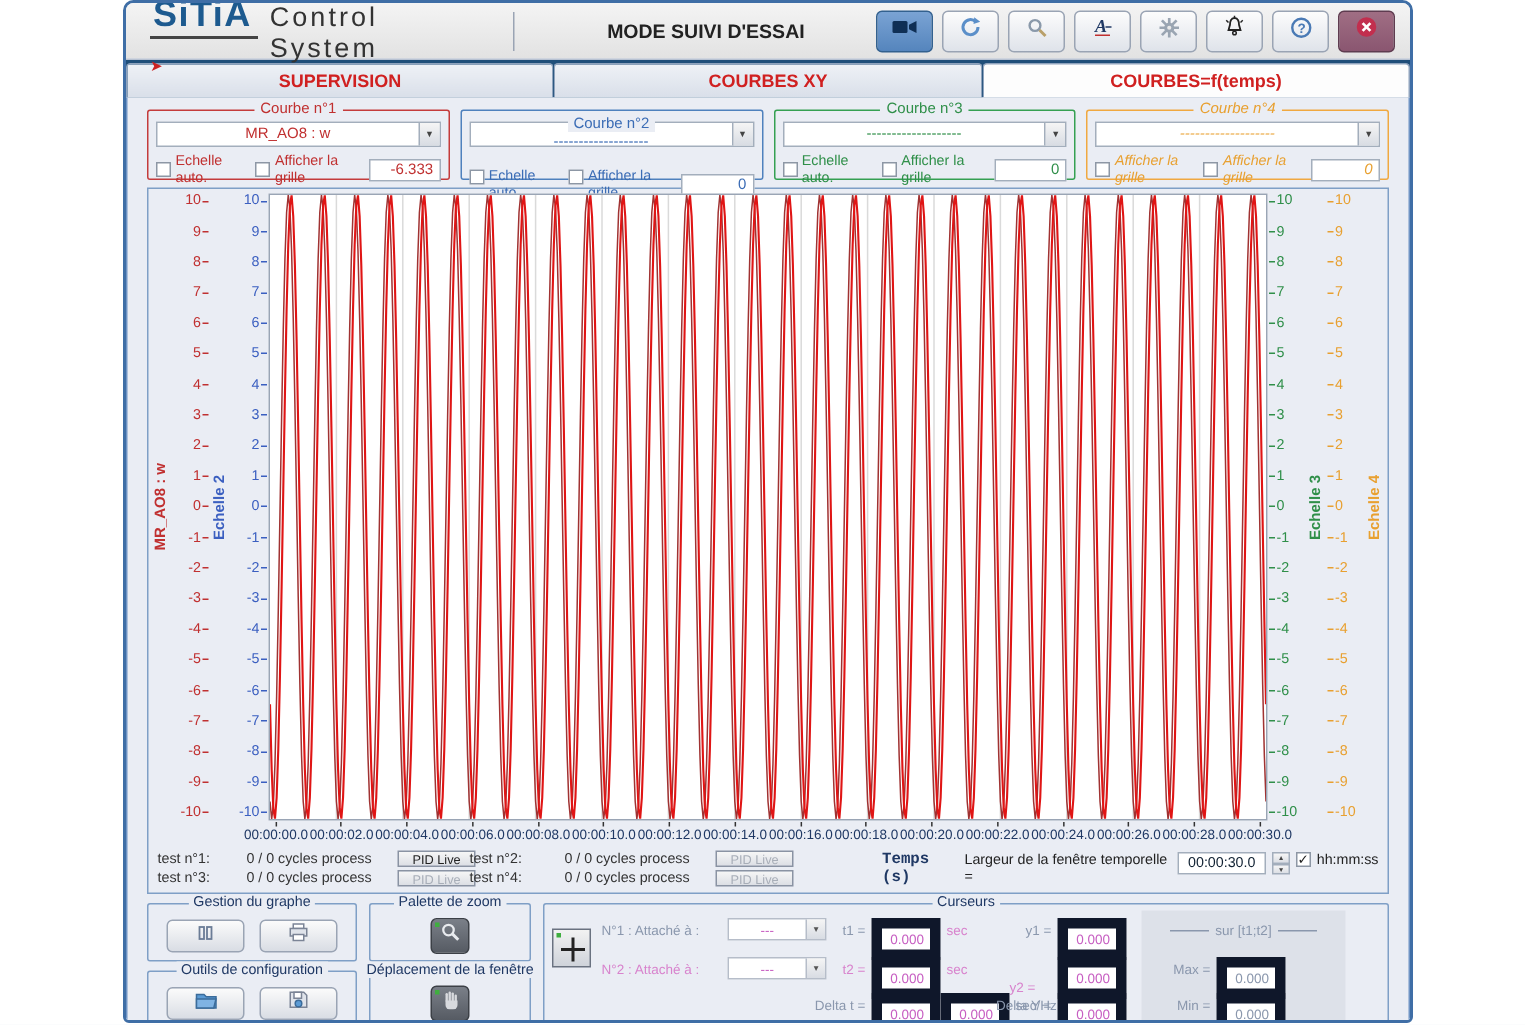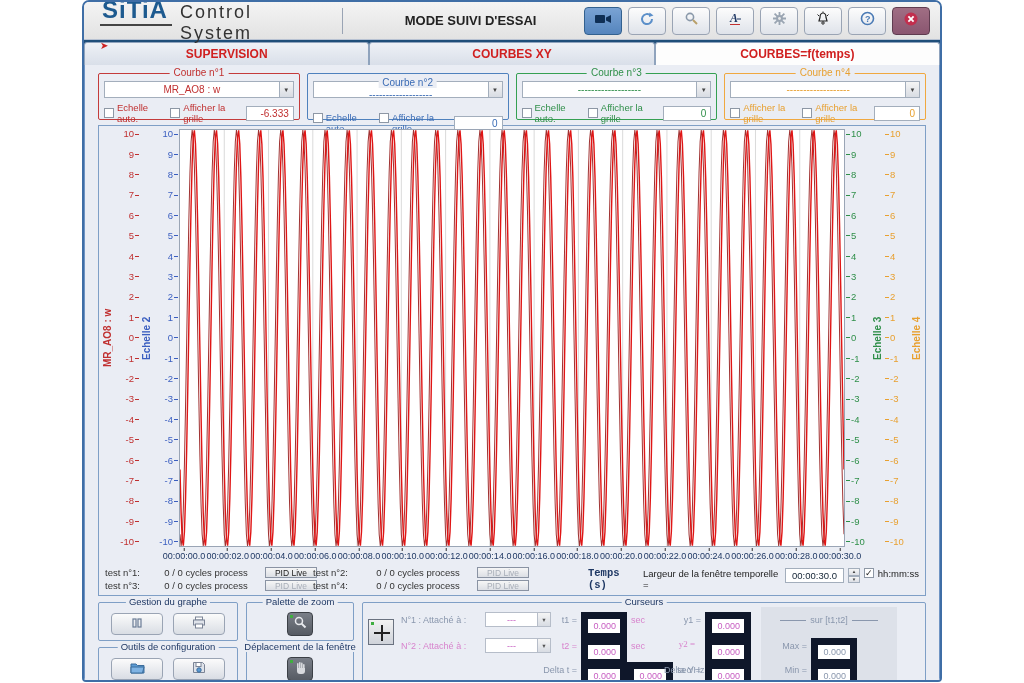--- a/index.html
+++ b/index.html
@@ -47,21 +47,21 @@
   .dd .ddarrow { width:14px; background:linear-gradient(#f5f5f5,#d8dce3); border-left:1px solid #a3aebc;
                  font-size:6px; color:#444; display:flex; align-items:center; justify-content:center; }
   .crow2 { display:flex; align-items:center; gap:3px; margin-top:4px; font-size:9.5px; }
   .cb { width:10px; height:10px; background:#fff; border:1px solid #8d97a5; flex:0 0 auto;
         font-size:9px; line-height:9px; text-align:center; color:#222; }
   .cval { margin-left:auto; width:52px; height:15px; border:1px solid #a3aebc; background:#fff; font-size:10px;
           display:flex; align-items:center; justify-content:flex-end; padding-right:4px; }
   .c1 { border-color:#c43b3b; } .c1 .legend,.c1 .ddval,.c1 .cbl,.c1 .cval { color:#c03030; }
   .c2 { border-color:#4f81bd; } .c2 .legend,.c2 .ddval,.c2 .cbl,.c2 .cval { color:#3b6cb5;margin-top:10px; }
   .c3 { border-color:#35a052; } .c3 .legend,.c3 .ddval,.c3 .cbl,.c3 .cval { color:#2f8f49; }
-  .c4 { border-color:#f0a840; } .c4 .legend,.c4 .ddval,.c4 .cbl,.c4 .cval { color:#e8a030; }
+  .c4 { border-color:#f0a840; } .c4 .legend,.c4 .ddval,.c4 .cbl,.c4 .cval { color:#e8a030;font-style:italic; }
 
   
   .chartpanel { margin-top:5px; border:1px solid #7f9fc6; background:#eaedf4; flex:0 0 auto; padding:3px 2px 1px 2px; }
   .axesrow { display:flex; align-items:stretch; height:418px; }
   .axis-name { width:13px; font-size:10px; font-weight:bold; writing-mode:vertical-rl; transform:rotate(180deg);
                display:flex; align-items:center; justify-content:center; text-align:center; }
   .yaxis { width:26px; display:flex; flex-direction:column; justify-content:space-between; font-size:9.5px; }
   .ytick { display:flex; align-items:center; height:10px; }
   .ytick.left { justify-content:flex-end; }
   .ytick .num { line-height:1; }
@@ -847,21 +847,21 @@
         <span class="cur-item cbox pinkval" style="left:218px; top:35px; width:46px;">0.000</span>
         <span class="cur-item pinklbl" style="left:268px; top:38px;">sec</span>
 
         <span class="cur-item neutral" style="left:170px; top:62px; width:44px; text-align:right;">Delta t =</span>
         <span class="cur-item cbox pinkval" style="left:218px; top:59px; width:46px;">0.000</span>
         <span class="cur-item cbox pinkval" style="left:264px; top:59px; width:46px;">0.000</span>
         <span class="cur-item neutral" style="left:314px; top:62px;">sec/Hz</span>
 
         <span class="cur-item neutral" style="left:310px; top:12px; width:28px; text-align:right;">y1 =</span>
         <span class="cur-item cbox pinkval" style="left:342px; top:9px; width:46px;">0.000</span>
-        <span class="cur-item pinklbl" style="left:310px; top:36px; width:28px; text-align:center;font-family:Liberation Serif, serif;">y2 =</span>
+        <span class="cur-item pinklbl" style="left:310px; top:50px; width:28px; text-align:left;">y2 =</span>
         <span class="cur-item cbox pinkval" style="left:342px; top:35px; width:46px;">0.000</span>
         <span class="cur-item neutral" style="left:294px; top:62px; width:44px; text-align:right;">Delta Y =</span>
         <span class="cur-item cbox pinkval" style="left:342px; top:59px; width:46px;">0.000</span>
 
         <span class="cur-item neutral" style="left:402px; top:12px; width:128px; text-align:center;"><span class="surline"></span><span>sur [t1;t2]</span><span class="surline"></span></span>
         <span class="cur-item neutral" style="left:404px; top:38px; width:40px; text-align:right;">Max =</span>
         <span class="cur-item cbox neutral" style="left:448px; top:35px; width:46px;">0.000</span>
         <span class="cur-item neutral" style="left:404px; top:62px; width:40px; text-align:right;">Min =</span>
         <span class="cur-item cbox neutral" style="left:448px; top:59px; width:46px;">0.000</span>
       </div>

